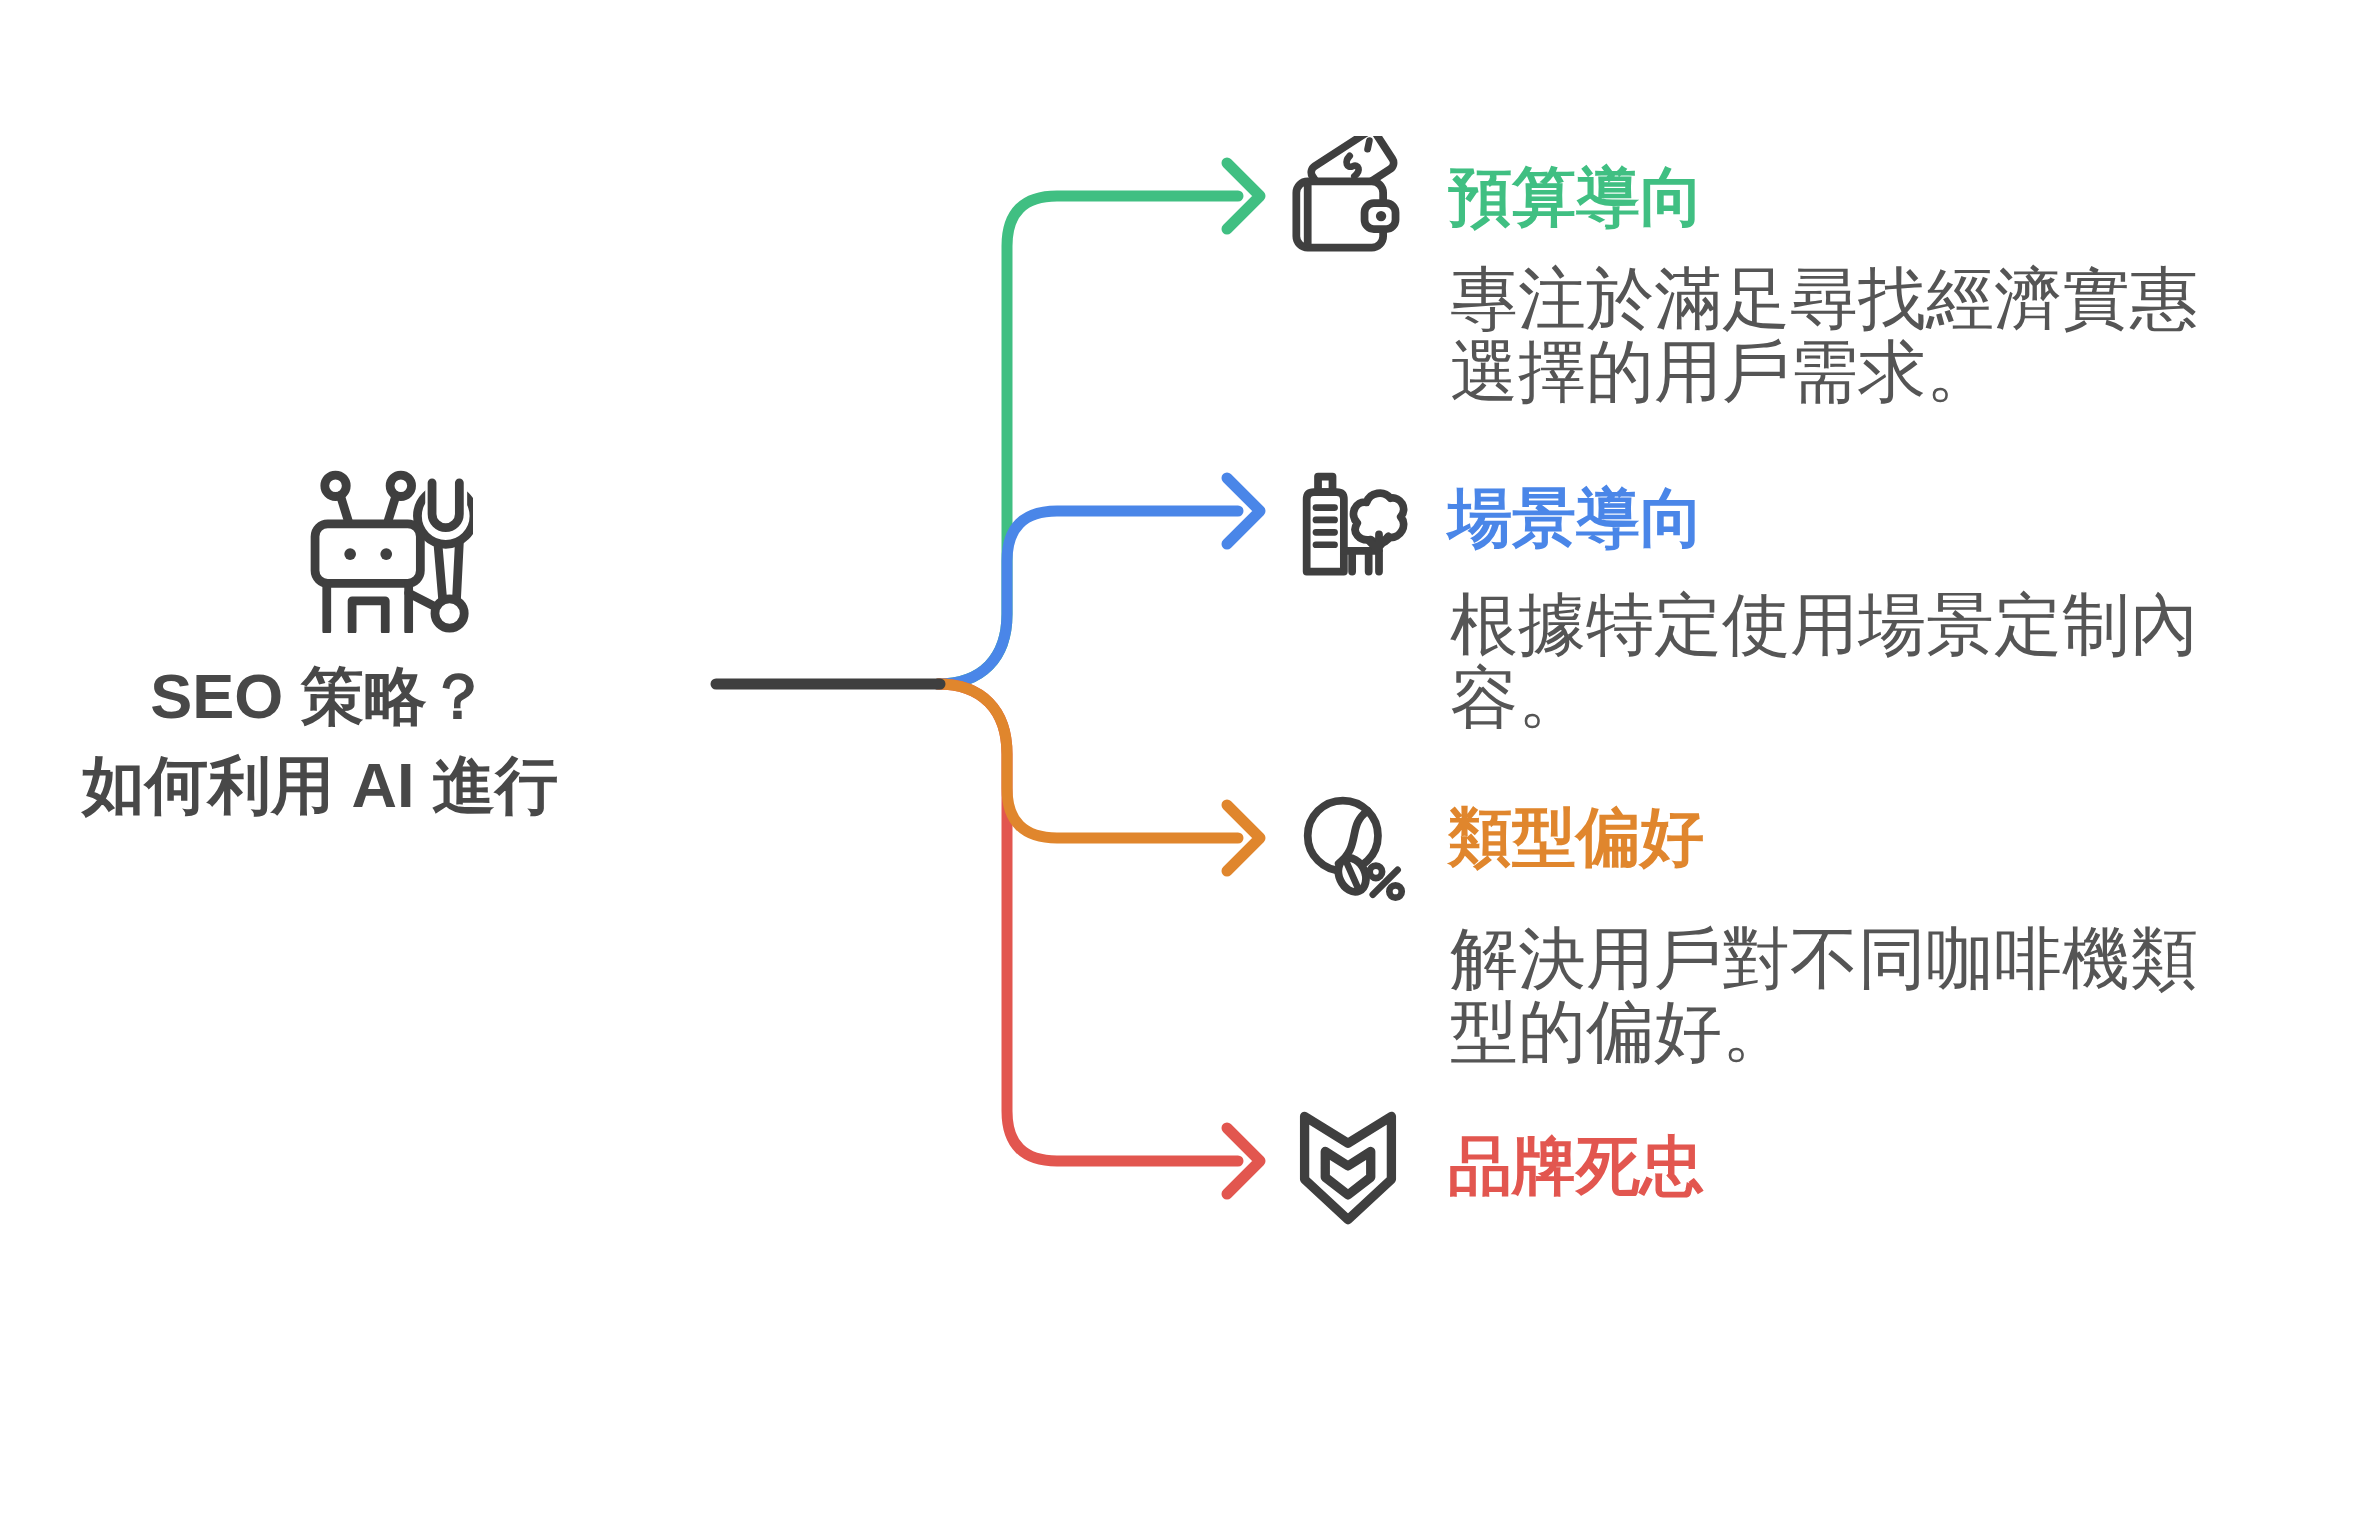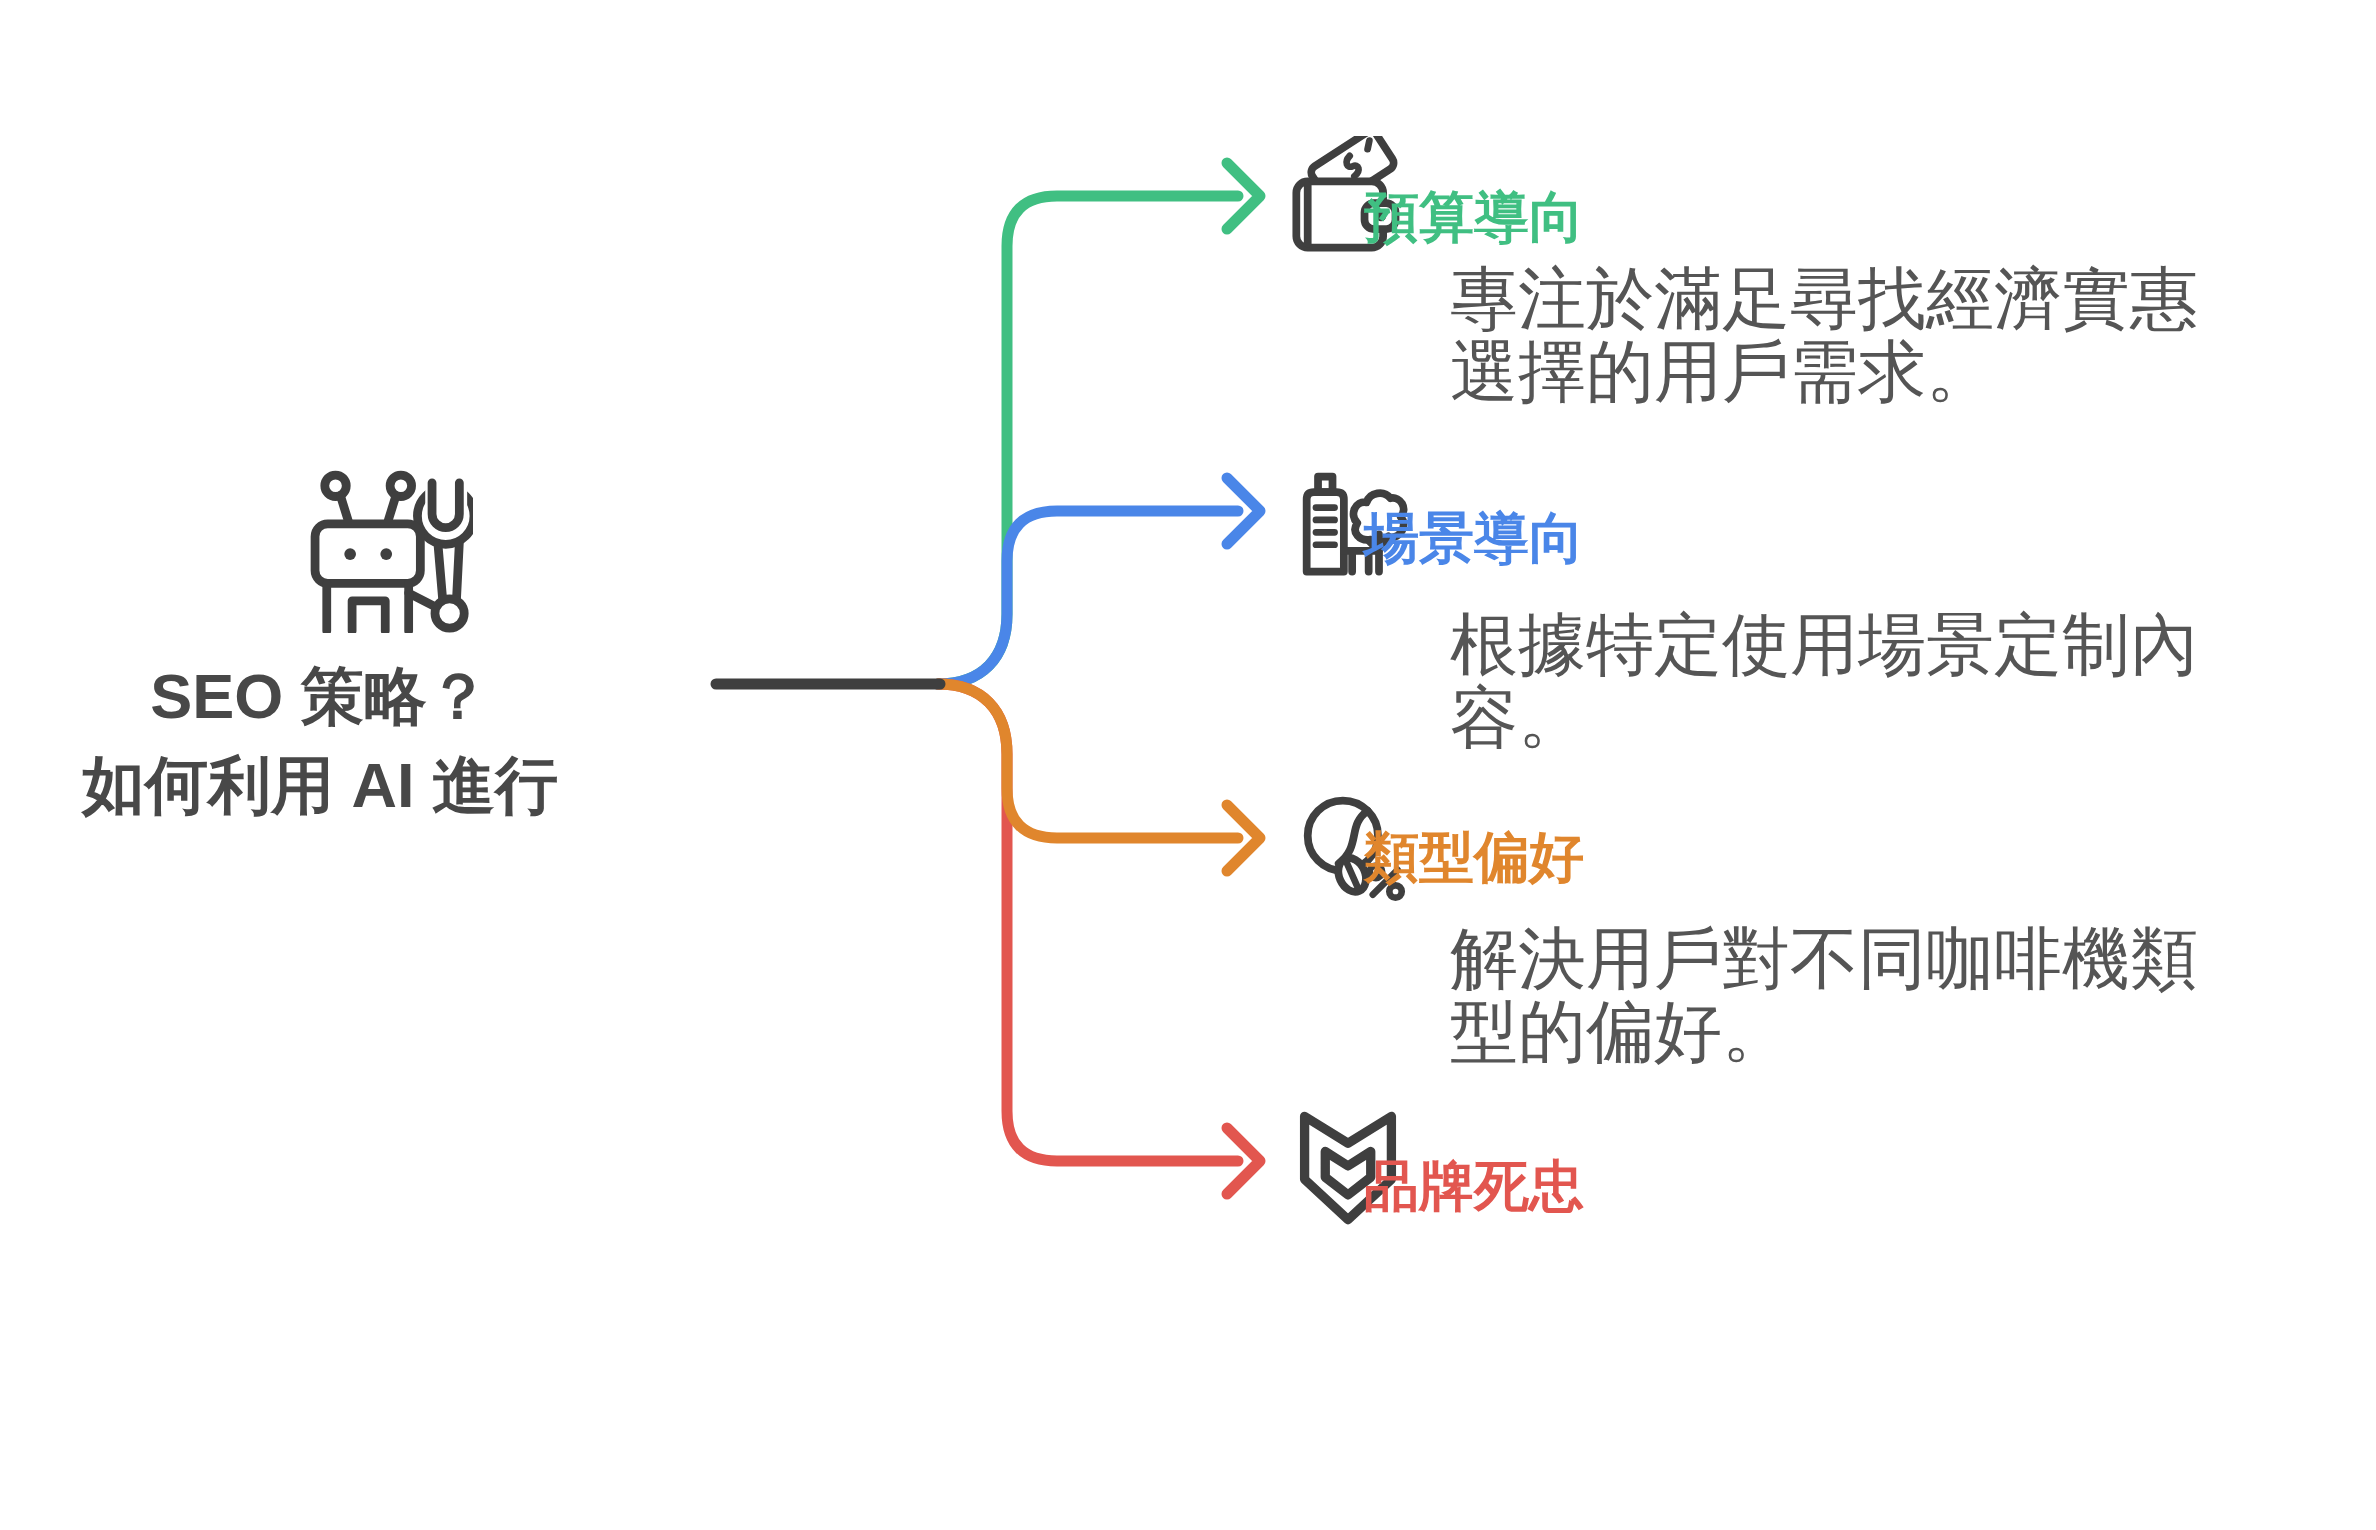--- a/index.html
+++ b/index.html
@@ -14,21 +14,21 @@
   
   .root-title{
     left:30px;top:652px;width:580px;text-align:center;
     font-size:63px;line-height:89px;font-weight:700;color:#484848;
     letter-spacing:0px;white-space:nowrap;
   }
   .root-icon{left:278px;top:438px;width:195px;height:195px;}
 
   
   .branch-icon{left:1286px;width:124px;height:124px;}
-  .branch-label{left:1364px;font-size:55px;line-height:62px;font-weight:700;white-space:nowrap;margin-top:20px;}
+  .branch-label{left:1448px;font-size:64px;line-height:62px;font-weight:700;white-space:nowrap;}
   .branch-desc{left:1450px;width:762px;font-size:68px;line-height:73px;color:#555555;}
 
   
   .icon-svg .s{fill:none;stroke:#3f3f3f;stroke-width:9;stroke-linecap:round;stroke-linejoin:round;}
   .icon-svg .s2{fill:none;stroke:#3f3f3f;stroke-width:6.5;stroke-linecap:round;stroke-linejoin:round;}
   .icon-svg .sw{fill:#ffffff;stroke:#3f3f3f;stroke-width:9;stroke-linecap:round;stroke-linejoin:round;}
   .icon-svg .sw2{fill:#ffffff;stroke:#3f3f3f;stroke-width:7.5;stroke-linecap:round;stroke-linejoin:round;}
   .icon-svg .f{fill:#3f3f3f;stroke:none;}
   .icon-svg .m{fill:#ffffff;stroke:none;}
   .icon-svg.thin .s{stroke-width:7.5;}
@@ -103,21 +103,21 @@
     <svg class="icon-svg thin" viewBox="0 0 120 120" width="124" height="124">
       <rect class="s" x="31" y="16" width="14" height="15"></rect>
       <path class="sw" d="M 20 108 L 20 38 Q 20 31 27 31 L 49 31 Q 56 31 56 38 L 56 108 Z"></path>
       <path class="s2" d="M 29 46 H 47 M 29 58 H 47 M 29 70 H 47 M 29 82 H 47"></path>
       <path class="s" d="M 56 88 H 88 M 64 88 V 108 M 80 88 V 108"></path>
       <path class="s" d="M 82 77 C 71 79 63 70 69 61 C 61 53 67 39 78 41 C 81 31 95 29 101 37 C 111 35 118 47 111 55 C 118 63 111 76 100 75 C 96 81 87 82 82 77 Z"></path>
       <path class="s" d="M 90 108 V 72 M 90 88 L 81 79 M 90 84 L 99 74"></path>
     </svg>
   </div>
   <div class="abs branch-label" style="top: 487px; color: rgb(74, 134, 232);">場景導向</div>
-  <div class="abs branch-desc" style="top:588px;margin-top:20px;">根據特定使用場景定制內容。</div>
+  <div class="abs branch-desc" style="top:588px;">根據特定使用場景定制內容。</div>
 
   <div class="abs branch-icon" style="top:784px;">
     <svg class="icon-svg thin" viewBox="0 0 120 120" width="124" height="124">
       <circle class="s" cx="55" cy="50" r="34"></circle>
       <path class="s" d="M 79 26 C 59 40 73 60 51 77"></path>
       <g transform="rotate(-24 64 88)">
         <ellipse class="sw2" cx="64" cy="88" rx="12.5" ry="17"></ellipse>
         <line class="s2" x1="64" y1="74" x2="64" y2="102"></line>
       </g>
       <circle class="s2" cx="87" cy="85" r="6"></circle>

